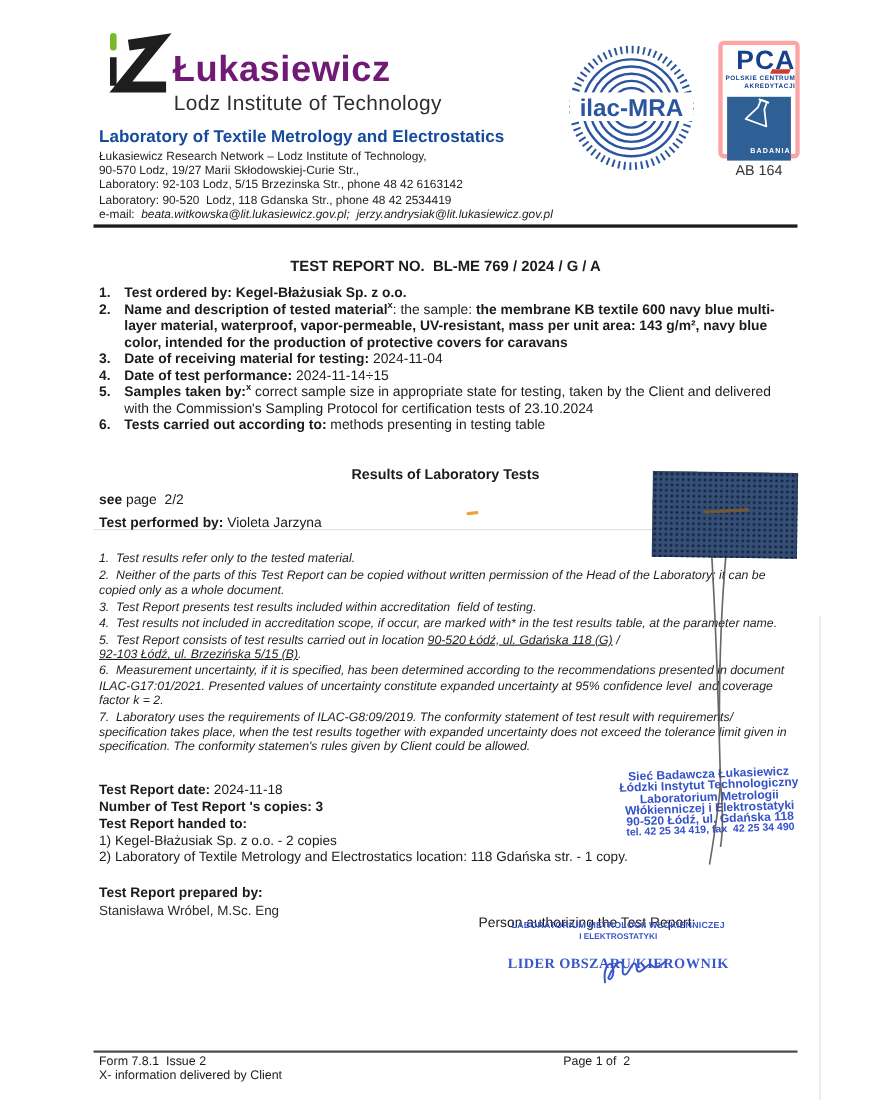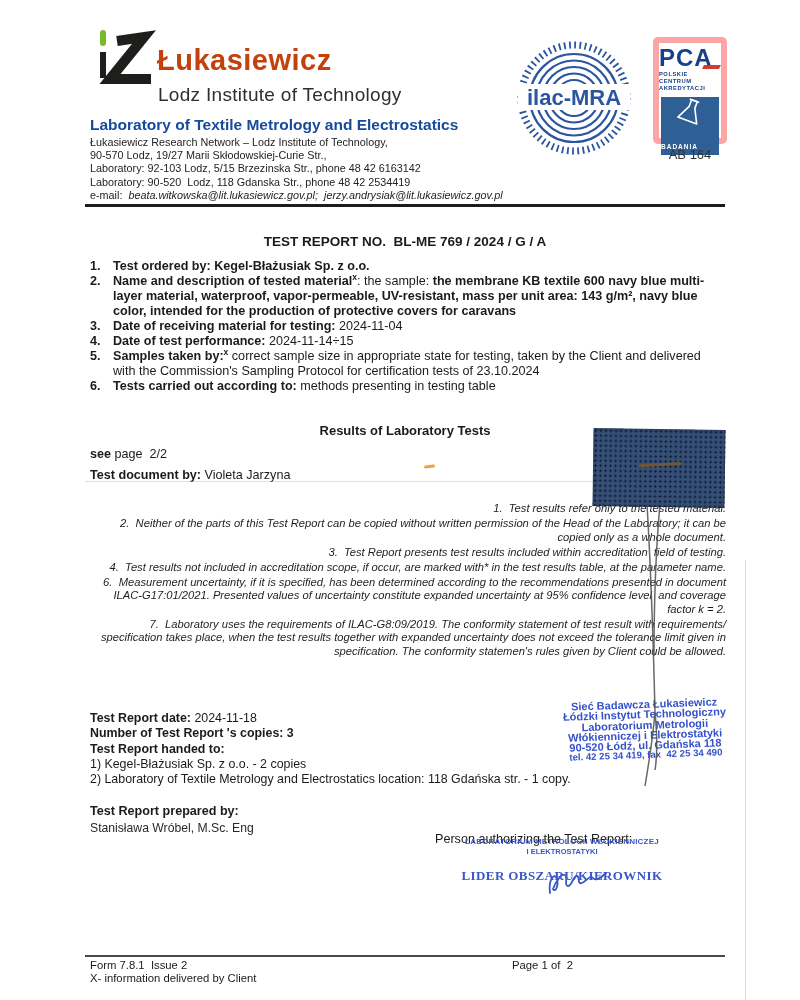--- a/index.html
+++ b/index.html
@@ -4,47 +4,47 @@
 <style>
   html,body{margin:0;padding:0;background:#fff;}
   #page{position:relative;width:800px;height:1000px;background:#ffffff;overflow:hidden;
         font-family:"Liberation Sans",sans-serif;color:#1b1b1b;}
   .abs{position:absolute;}
   .b{font-weight:bold;}
   .i{font-style:italic;}
   .ws{white-space:pre-wrap;}
   .u{text-decoration:underline;}
   
-  #brand{left:157px;top:44px;font-size:29px;font-weight:bold;color:#c2410c;letter-spacing:.5px;}
+  #brand{left:157px;top:44px;font-size:33px;font-weight:bold;color:#701a75;letter-spacing:.5px;}
   #brand-sub{left:158px;top:84px;font-size:19px;color:#2e2e2e;letter-spacing:.3px;}
   #lab-title{left:90px;top:116px;font-size:15.5px;font-weight:bold;color:#164a9c;}
   #addr{left:90px;top:136px;font-size:10.8px;line-height:13.2px;color:#232323;}
   #rule-top{left:85px;top:204px;width:640px;height:3px;background:#1c1c1c;}
   
-  #pca{left:653px;top:37px;width:74px;height:107px;border:6px solid #fca5a5;border-radius:5px;background:#fff;box-sizing:border-box;text-align:left;}
+  #pca{left:653px;top:37px;width:74px;height:107px;border:4px solid #fca5a5;border-radius:5px;background:#fff;box-sizing:border-box;text-align:right;}
   #pca-name{position:relative;font-size:24px;font-weight:bold;color:#16408c;letter-spacing:1px;line-height:26px;margin-top:2px;font-family:"Liberation Sans",sans-serif;}
   #pca-red{position:absolute;left:44px;top:22px;width:17px;height:4px;background:#d23b35;transform:skewX(-25deg);}
   .pca-small{font-size:5.8px;font-weight:bold;color:#16408c;letter-spacing:.5px;line-height:7px;}
   #pca-box{margin:4px auto 0;width:58px;height:58px;background:#2e6095;position:relative;}
   #pca-box-label{position:absolute;left:0;right:0;bottom:5px;color:#fff;font-size:6.5px;font-weight:bold;letter-spacing:1px;}
   #pca-number{left:653px;top:147px;width:74px;text-align:center;font-size:13px;color:#333;}
   
   #report-title{left:85px;top:234px;width:640px;text-align:center;font-size:13.5px;font-weight:bold;}
   #items{left:90px;top:259px;width:634px;font-size:12.6px;line-height:15px;}
   .item{position:relative;padding-left:23px;}
   .item .no{position:absolute;left:0;font-weight:bold;}
   sup{font-size:8.5px;vertical-align:super;line-height:0;}
   
   #results-heading{left:85px;top:423px;width:640px;text-align:center;font-size:13px;font-weight:bold;}
   #see-line{left:90px;top:447px;font-size:12.6px;}
   #performed-line{left:90px;top:468px;font-size:12.6px;}
   #faint-rule{left:85px;top:481px;width:640px;height:1px;background:rgba(150,185,195,.4);}
   #orange-mark{left:424px;top:465px;width:11px;height:3px;background:#eca43e;border-radius:2px;transform:rotate(-6deg);}
   
-  #notes{left:90px;top:502px;width:636px;font-size:11.2px;line-height:13.5px;font-style:italic;color:#1e1e1e;text-align:right;}
+  #notes{left:90px;top:502px;width:636px;font-size:11.2px;line-height:13.5px;font-style:italic;color:#1e1e1e;}
   .note{margin:0 0 1.5px 0;}
   
   #footer-info{left:90px;top:711px;width:520px;font-size:12.4px;line-height:15.3px;}
   #stamp{left:532px;top:699px;width:226px;text-align:center;color:#2b49c6;font-weight:bold;
          transform:rotate(-2deg);font-size:11px;line-height:10.3px;opacity:.95;}
   #stamp .small{font-size:9.6px;}
   #prepared{left:90px;top:804px;font-size:12.6px;}
   #prepared-name{left:90px;top:821px;font-size:12.2px;color:#2a2a2a;}
   #authorizing{left:435px;top:804px;font-size:12.6px;font-weight:normal;margin-top:28px;}
   #auth-stamp{left:452px;top:837px;width:220px;text-align:center;color:#3a57c8;}
@@ -137,29 +137,30 @@
     <div class="item">
       <span class="no">5.</span><span class="b">Samples taken by:</span><sup class="b">x</sup><span class="ws"> correct sample size in appropriate state for testing, taken by the Client and delivered with the Commission's Sampling Protocol for certification tests of 23.10.2024</span>
     </div>
     <div class="item">
       <span class="no">6.</span><span class="b">Tests carried out according to:</span><span class="ws"> methods presenting in testing table</span>
     </div>
   </div>
 
   <div id="results-heading" class="abs">Results of Laboratory Tests</div>
   <div id="see-line" class="abs"><span class="b">see</span><span class="ws"> page  2/2</span></div>
-  <div id="performed-line" class="abs"><span class="b">Test document by:</span><span class="ws"> Violeta Jarzyna</span></div>
+  <div id="performed-line" class="abs"><span class="b">Test performed by:</span><span class="ws"> Violeta Jarzyna</span></div>
   <div id="faint-rule" class="abs"></div>
   <div id="orange-mark" class="abs"></div>
 
   <div id="notes" class="abs">
     <p class="note ws">1.  Test results refer only to the tested material.</p>
     <p class="note ws">2.  Neither of the parts of this Test Report can be copied without written permission of the Head of the Laboratory; it can be copied only as a whole document.</p>
     <p class="note ws">3.  Test Report presents test results included within accreditation  field of testing.</p>
     <p class="note ws">4.  Test results not included in accreditation scope, if occur, are marked with* in the test results table, at the parameter name.</p>
+    <p class="note"><span class="ws">5.  Test Report consists of test results carried out in location </span><span class="u">90-520 Łódź, ul. Gdańska 118 (G)</span><span class="ws"> /</span><br><span class="u">92-103 Łódź, ul. Brzezińska 5/15 (B)</span><span>.</span></p>
     <p class="note ws">6.  Measurement uncertainty, if it is specified, has been determined according to the recommendations presented in document ILAC-G17:01/2021. Presented values of uncertainty constitute expanded uncertainty at 95% confidence level  and coverage factor k = 2.</p>
     <p class="note ws">7.  Laboratory uses the requirements of ILAC-G8:09/2019. The conformity statement of test result with requirements/ specification takes place, when the test results together with expanded uncertainty does not exceed the tolerance limit given in specification. The conformity statemen's rules given by Client could be allowed.</p>
   </div>
 
   <div id="footer-info" class="abs">
     <div><span class="b">Test Report date:</span><span class="ws"> 2024-11-18</span></div>
     <div class="b">Number of Test Report 's copies: 3</div>
     <div class="b">Test Report handed to:</div>
     <div>1) Kegel-Błażusiak Sp. z o.o. - 2 copies</div>
     <div>2) Laboratory of Textile Metrology and Electrostatics location: 118 Gdańska str. - 1 copy.</div>

